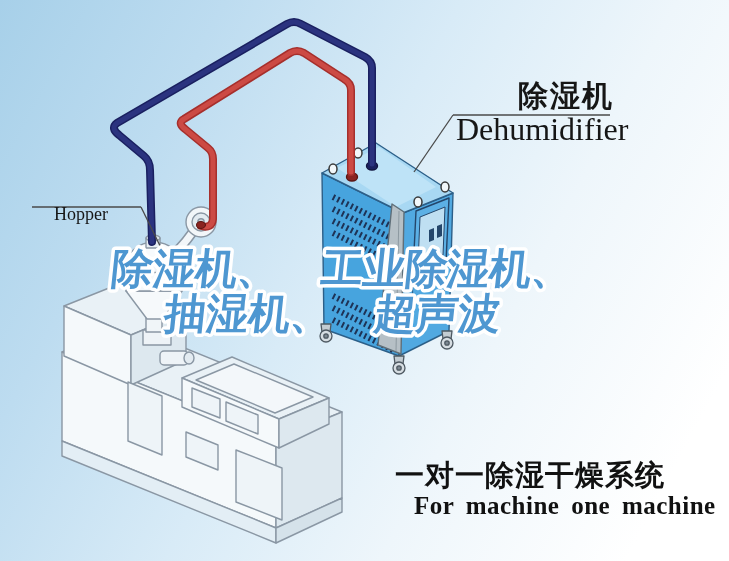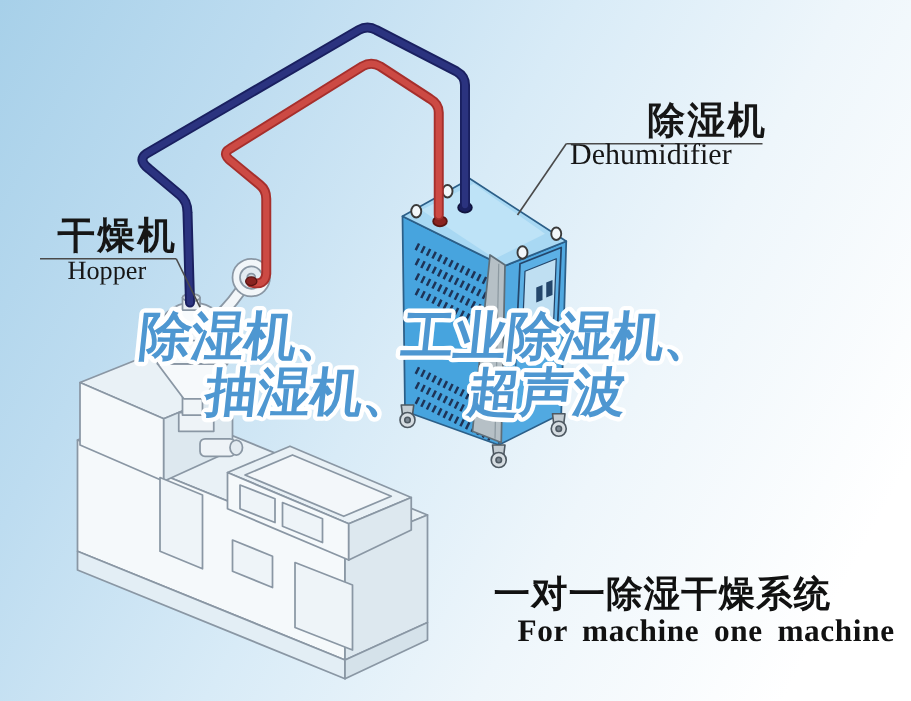--- a/index.html
+++ b/index.html
@@ -8,23 +8,23 @@
     width:729px;height:561px;
     overflow:hidden;
     background:linear-gradient(118deg,#a7d0e9 0%,#bddcf0 22%,#d8ebf7 45%,#eef6fb 66%,#ffffff 90%);
     font-family:"Liberation Sans",sans-serif;
   }
   .stage svg{position:absolute;left:0;top:0;}
   .lbl{position:absolute;color:#161616;white-space:nowrap;}
   .lbl-cn{font-family:"Liberation Serif",serif;font-weight:600;}
   .lbl-en{font-family:"Liberation Serif",serif;font-weight:500;}
   #hopper-cn{left:46px;top:168px;font-size:30px;letter-spacing:2px;}
-  #hopper-en{left:54px;top:204px;font-size:21px;}
+  #hopper-en{left:54px;top:204px;font-size:18px;}
   #dehum-cn{left:482px;top:76px;font-size:30px;letter-spacing:2px;margin-left:36px;}
-  #dehum-en{left:456px;top:111px;font-size:24px;}
+  #dehum-en{left:456px;top:111px;font-size:32px;}
   #caption-cn{left:395px;top:456px;font-size:29px;font-weight:700;letter-spacing:1px;color:#111;font-family:"Liberation Sans",sans-serif;}
   #caption-en{left:414px;top:492px;font-size:25px;font-weight:700;word-spacing:5px;letter-spacing:.5px;color:#111;font-family:"Liberation Serif",serif;}
   .wm-text{
     font-family:"DejaVu Sans",sans-serif;
     font-weight:900;
     font-size:42px;
     fill:#4e97d1;
     stroke:#ffffff;
     stroke-width:7px;
     stroke-linejoin:round;
@@ -154,21 +154,20 @@
       <line x1="453" y1="115" x2="610" y2="115"></line>
       <line x1="453" y1="115" x2="414" y2="172"></line>
     </g>
 
     <g>
       <text class="wm-text" transform="translate(110,283) skewX(-6)">除湿机、　工业除湿机、</text>
       <text class="wm-text" transform="translate(163,328) skewX(-6)">抽湿机、　超声波</text>
     </g>
   </svg>
 
-  <div class="lbl lbl-cn" id="hopper-cn">干燥机</div>
   <div class="lbl lbl-en" id="hopper-en">Hopper</div>
   <div class="lbl lbl-cn" id="dehum-cn">除湿机</div>
   <div class="lbl lbl-en" id="dehum-en">Dehumidifier</div>
 
   <div class="lbl" id="caption-cn">一对一除湿干燥系统</div>
   <div class="lbl" id="caption-en">For machine one machine</div>
 
 </div>
 
 </body></html>

